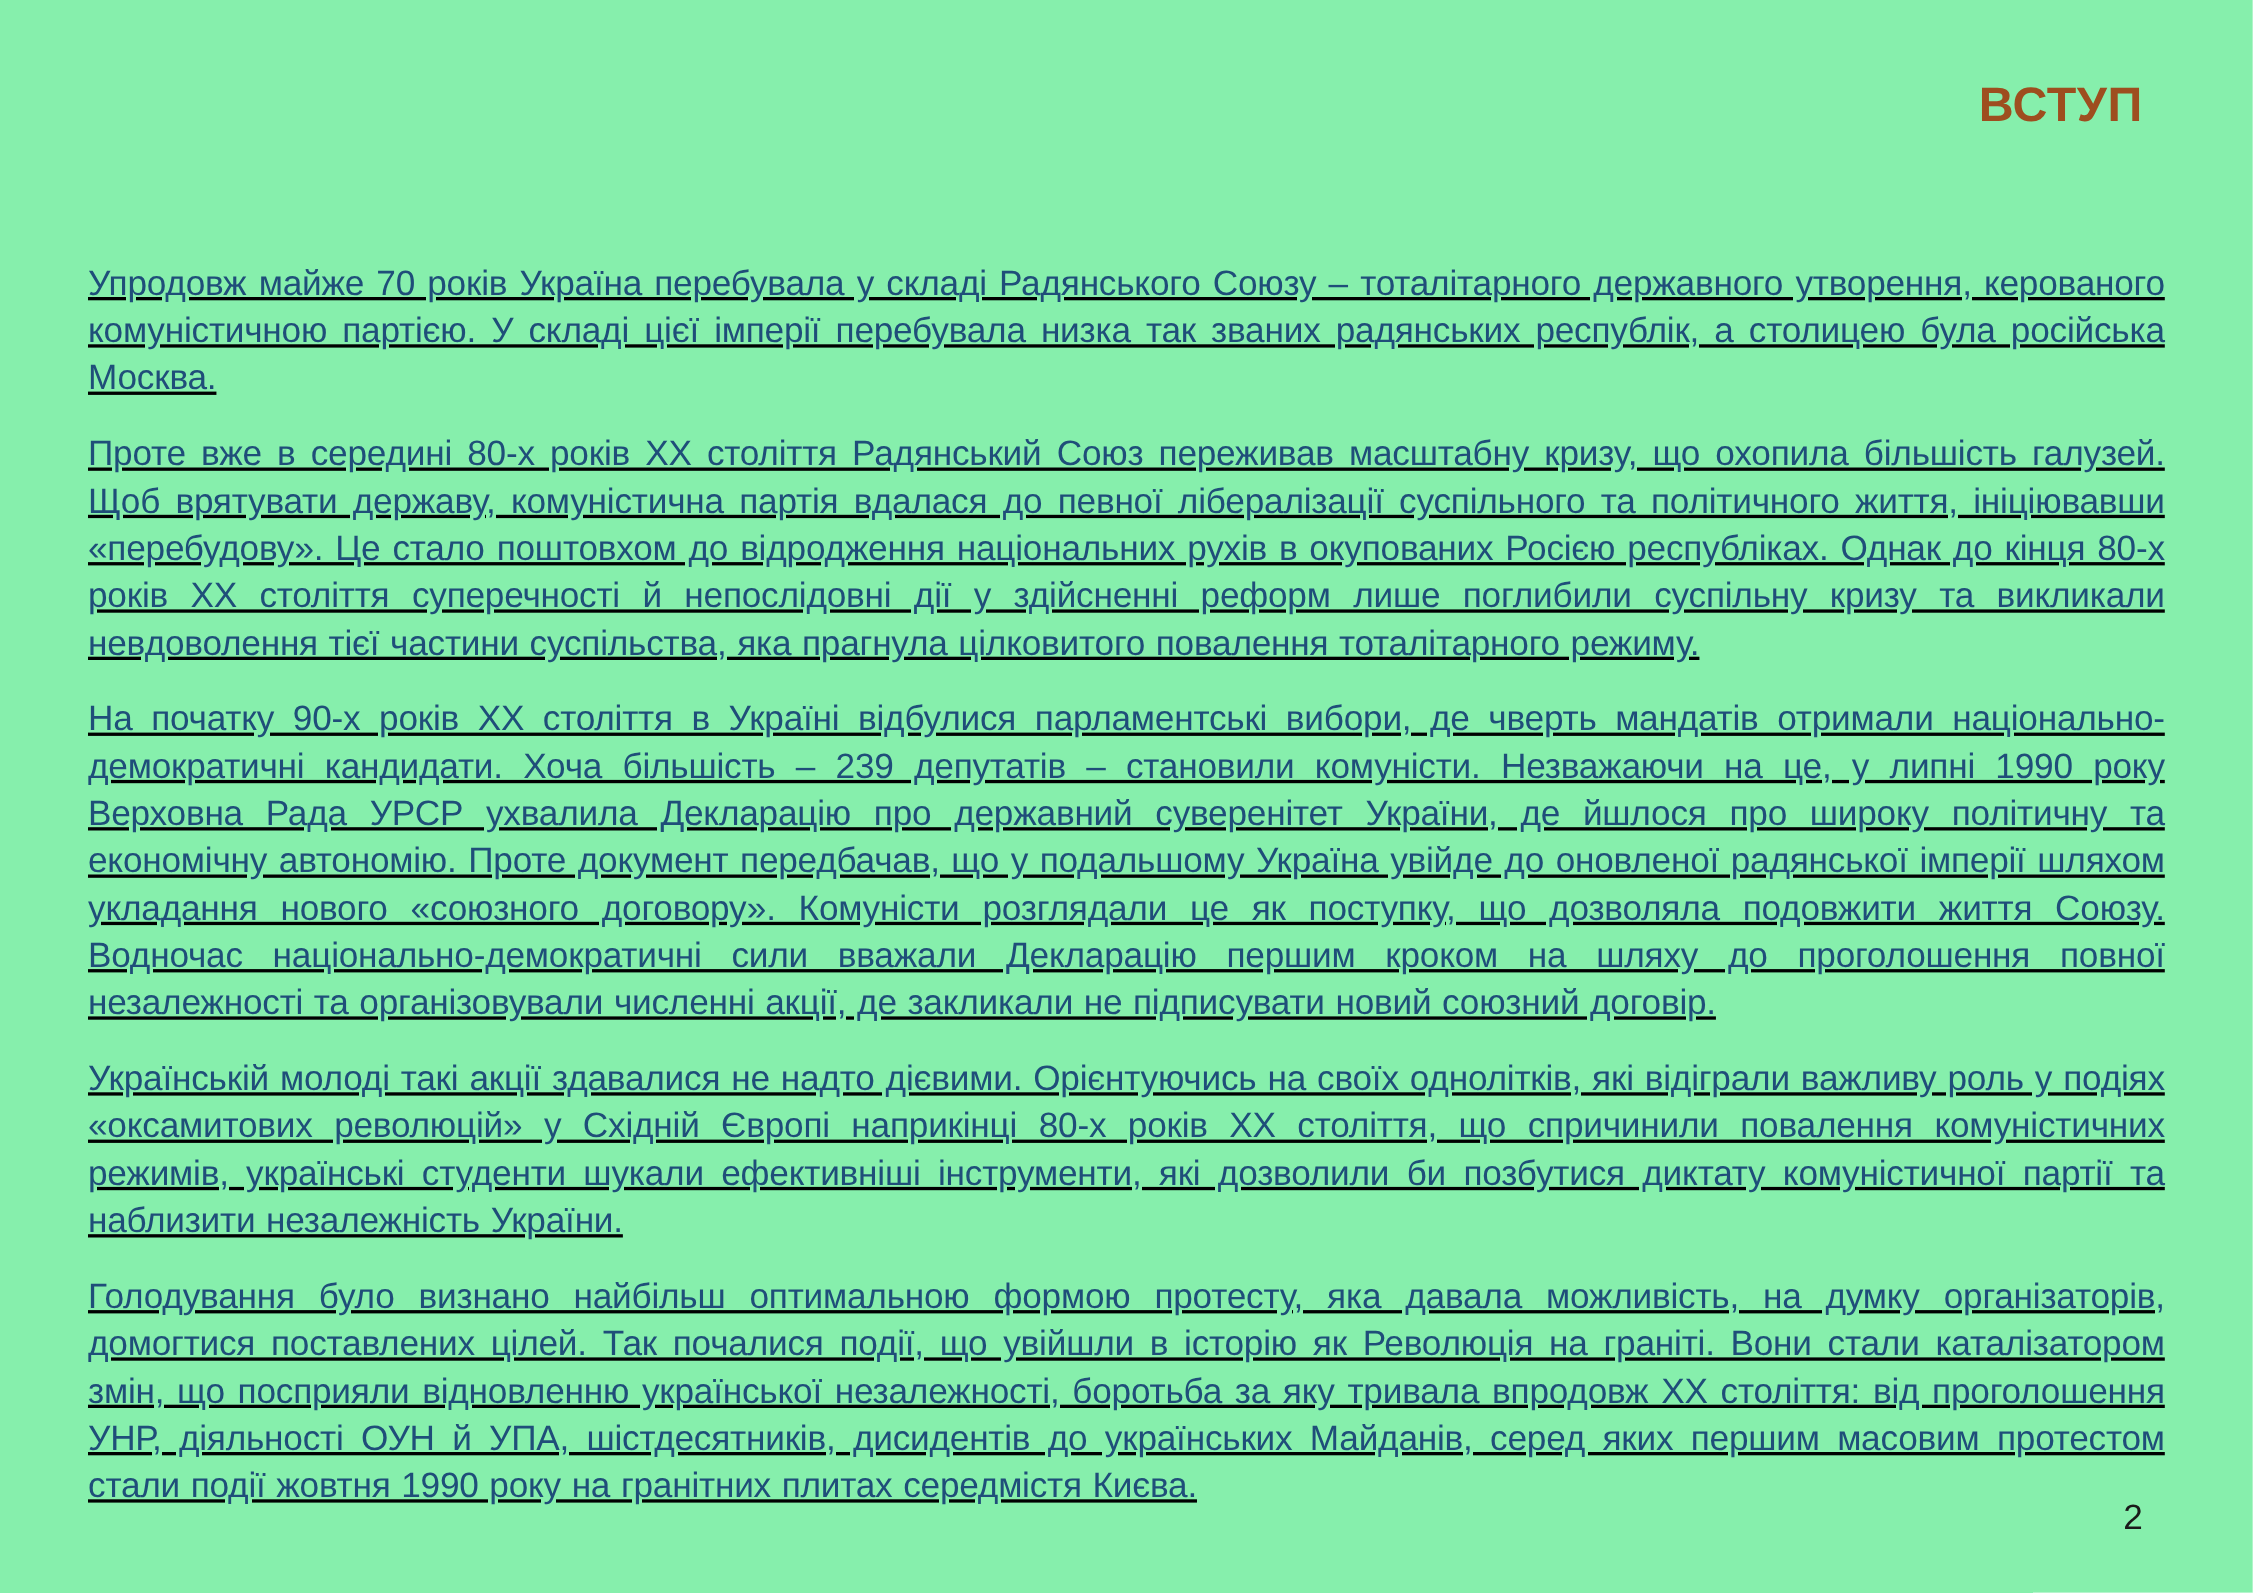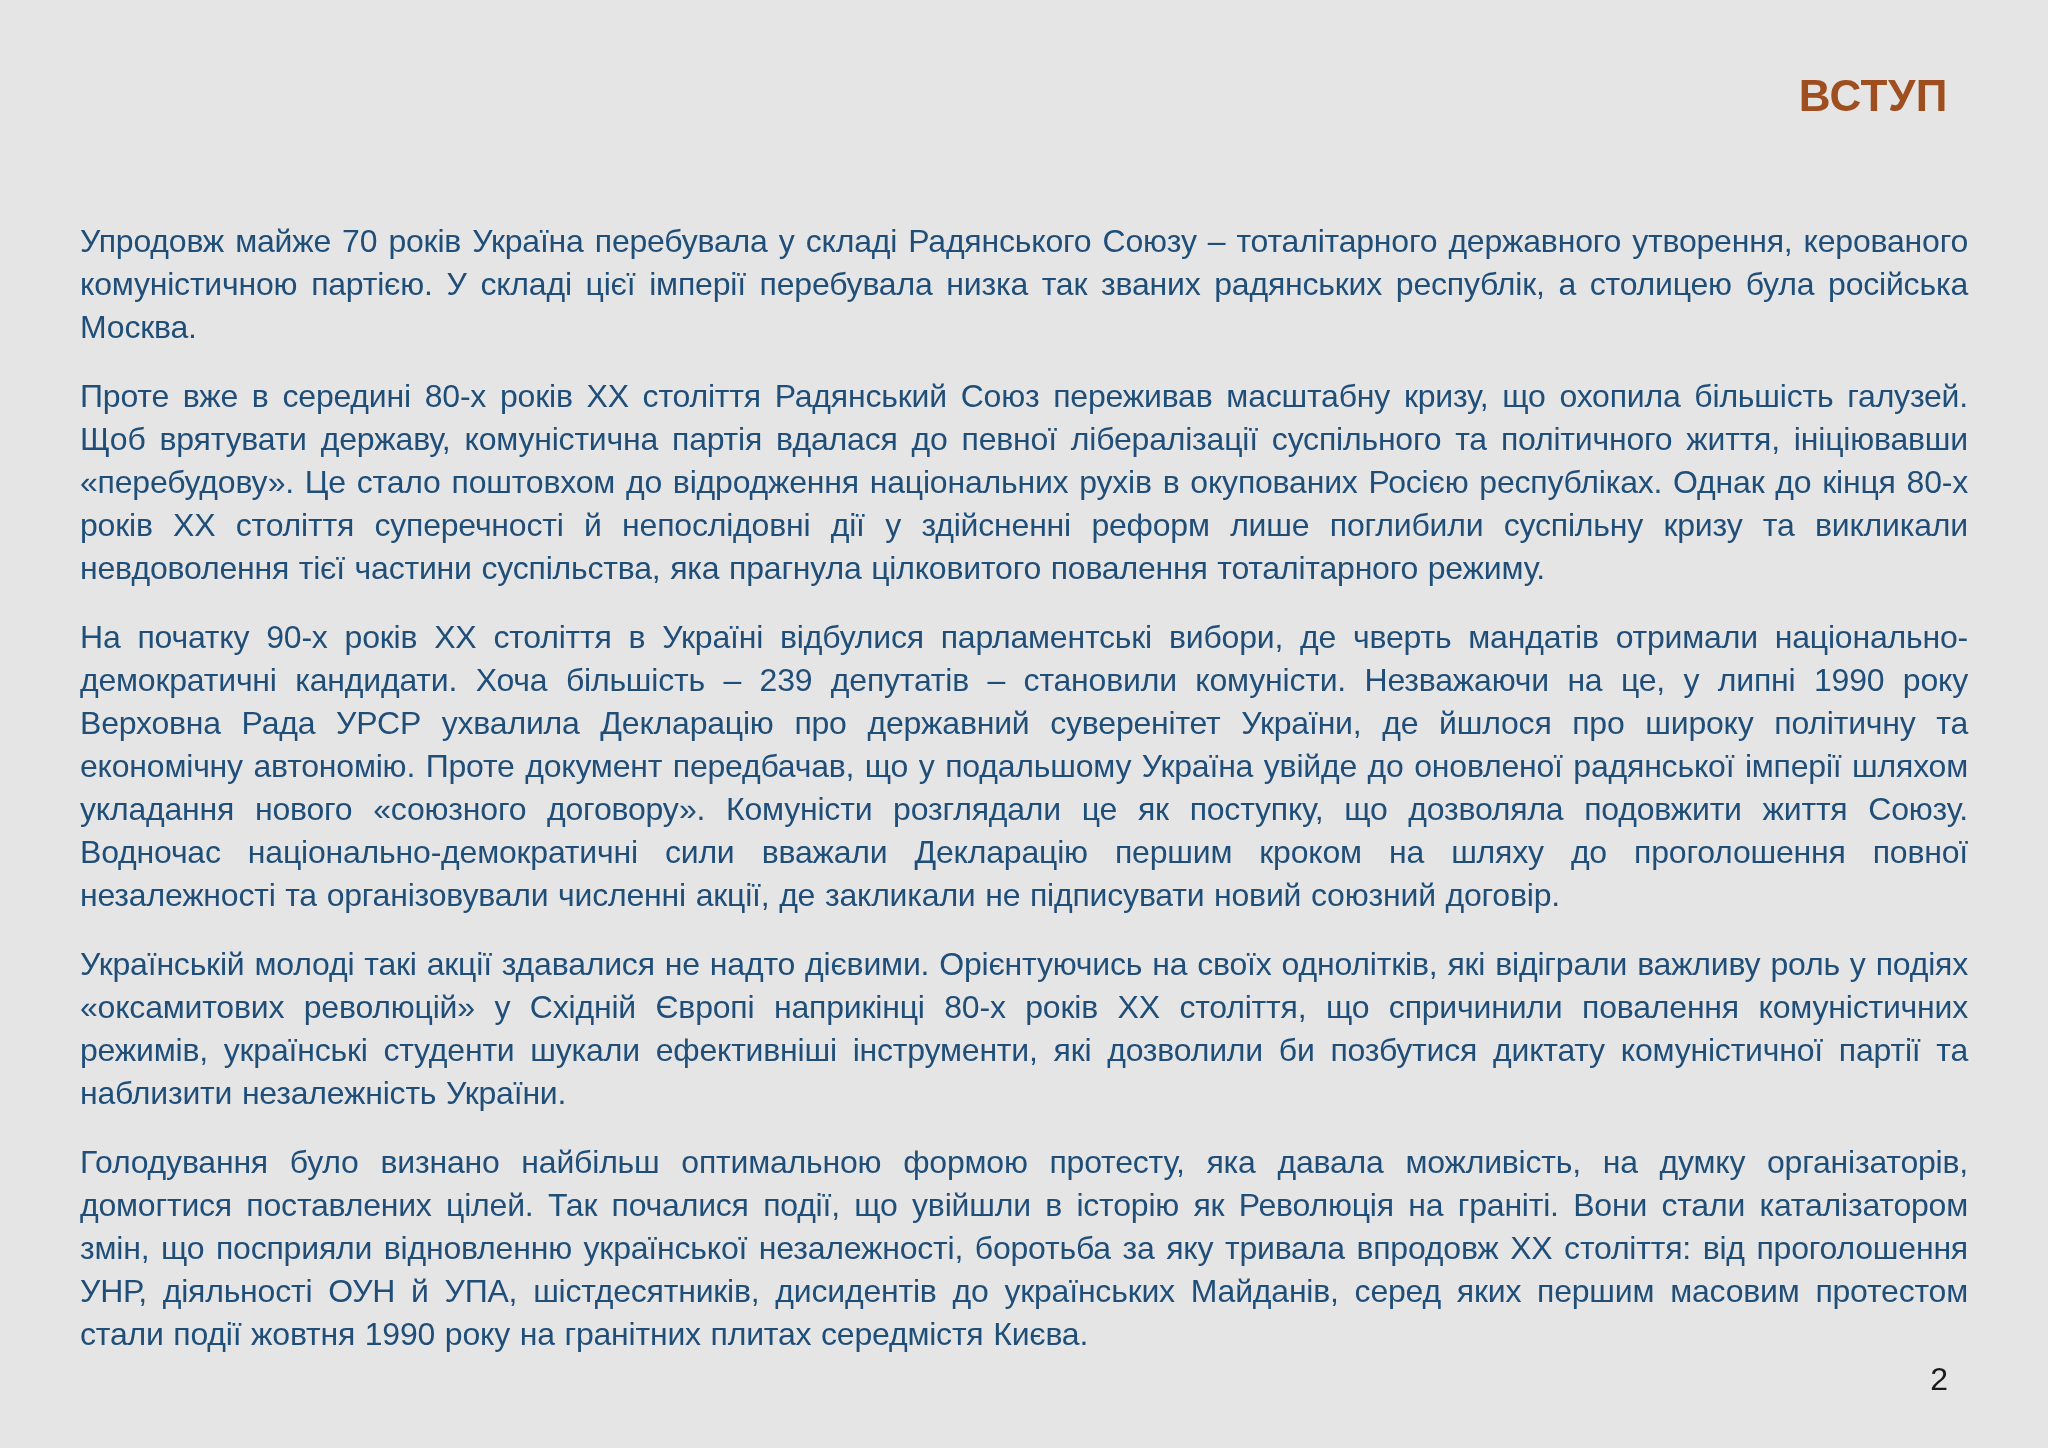--- a/index.html
+++ b/index.html
@@ -4,40 +4,41 @@
 <style>
   html, body {
     margin: 0;
     padding: 0;
     background: #ffffff;
   }
   .page {
     position: relative;
     width: 2048px;
     height: 1448px;
-    background: #e5e5e5;
+    background: #86efac;
     overflow: hidden;
     font-family: "Liberation Sans", "DejaVu Sans", sans-serif;
   }
   .title {
     position: absolute;
     top: 74px;
     right: 100px;
     margin: 0;
     font-size: 44px;
     line-height: 44px;
     font-weight: bold;
     color: #9e4e1f;
     letter-spacing: 0.5px;
   }
   .content {
     position: absolute;
-    top: 220px;
+    top: 236px;
     left: 80px;
     right: 80px;
+    text-decoration: underline;
   }
   .para {
     margin: 0 0 26px 0;
     font-size: 32px;
     line-height: 43px;
     color: #1f4e79;
     text-align: justify;
     letter-spacing: -0.2px;
     word-spacing: 1px;
   }

